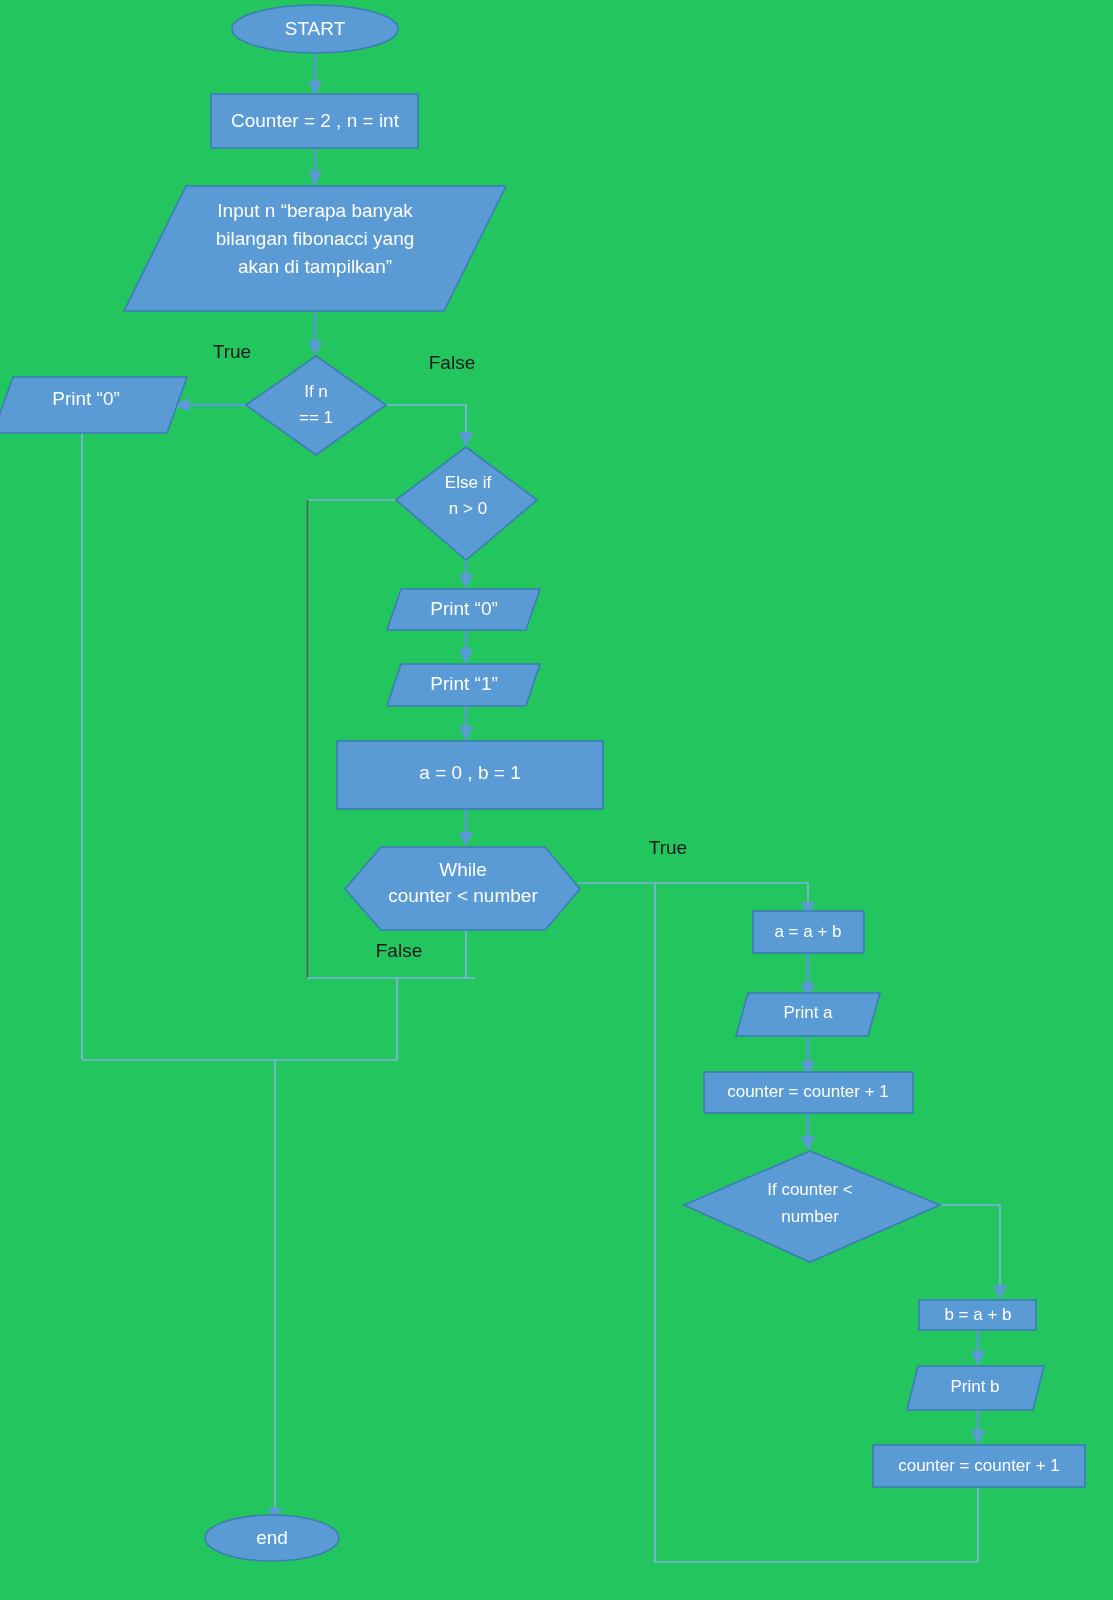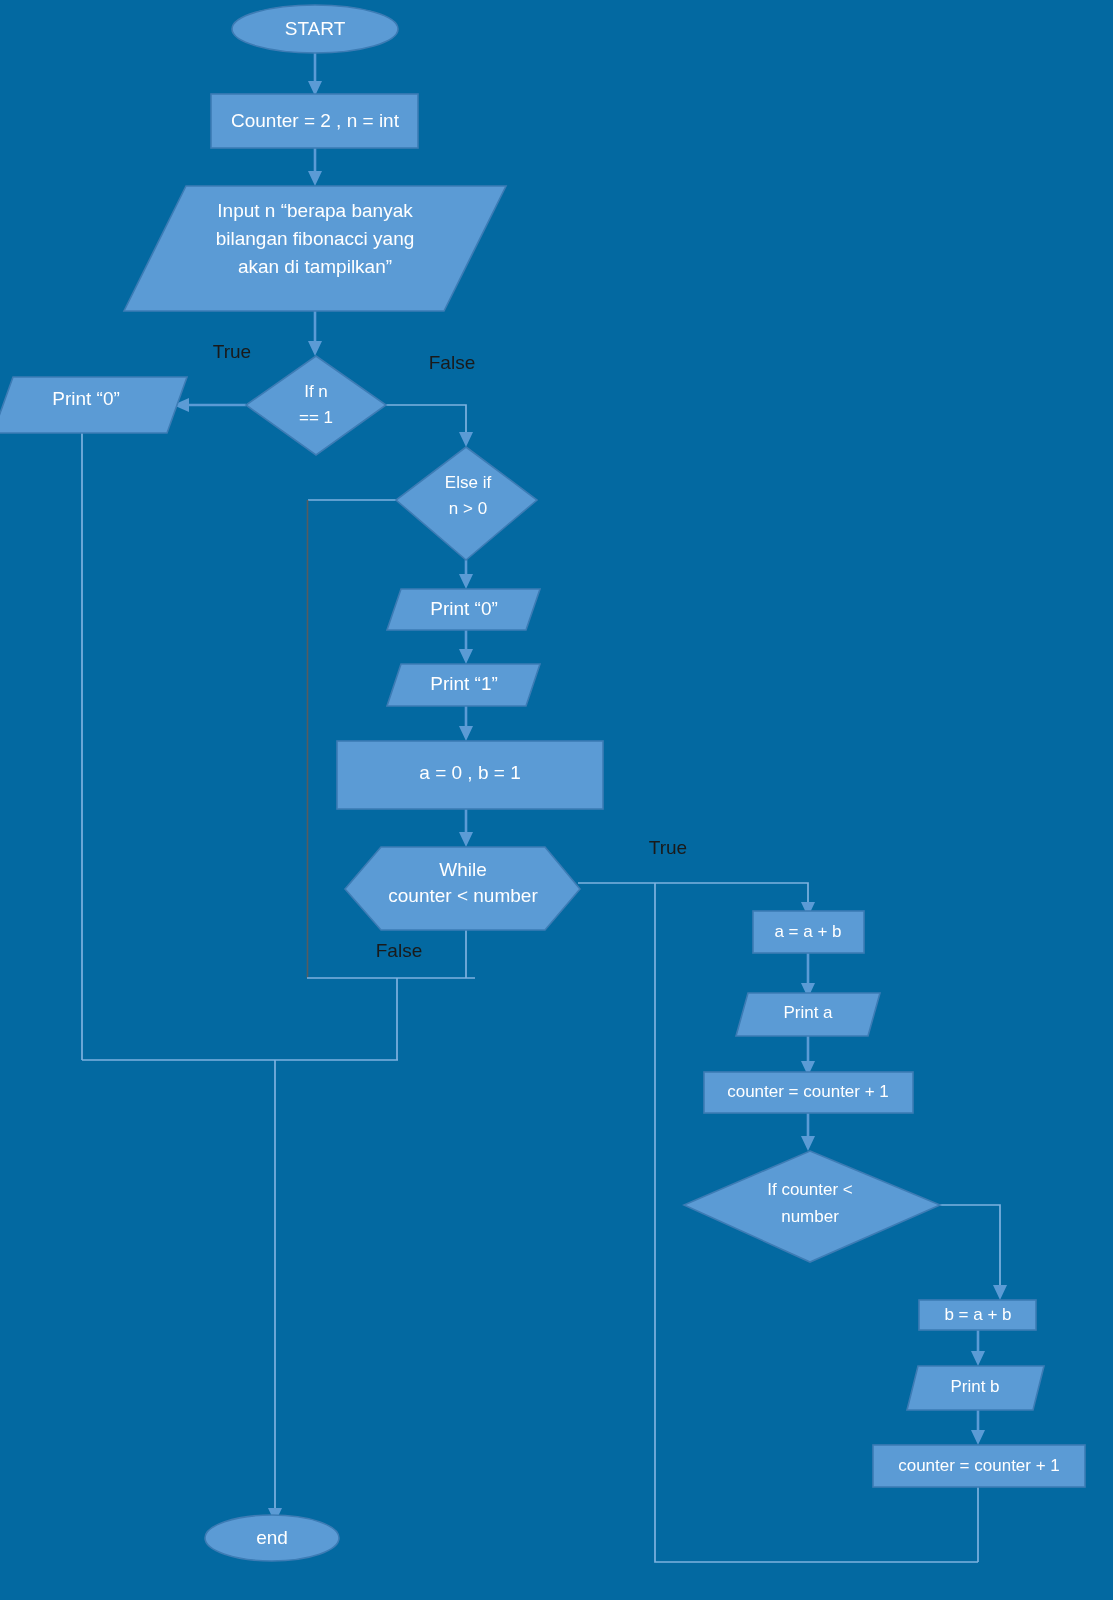--- a/index.html
+++ b/index.html
@@ -7,21 +7,21 @@
     padding: 0;
     background: #ffffff;
   }
   body {
     font-family: "Liberation Sans", sans-serif;
   }
   #canvas {
     position: relative;
     width: 1113px;
     height: 1600px;
-    background: #0369a1;
+    background: #22c55e;
     overflow: hidden;
   }
   #flow-svg {
     position: absolute;
     left: 0;
     top: 0;
     width: 1113px;
     height: 1600px;
   }
   .shape-label {

